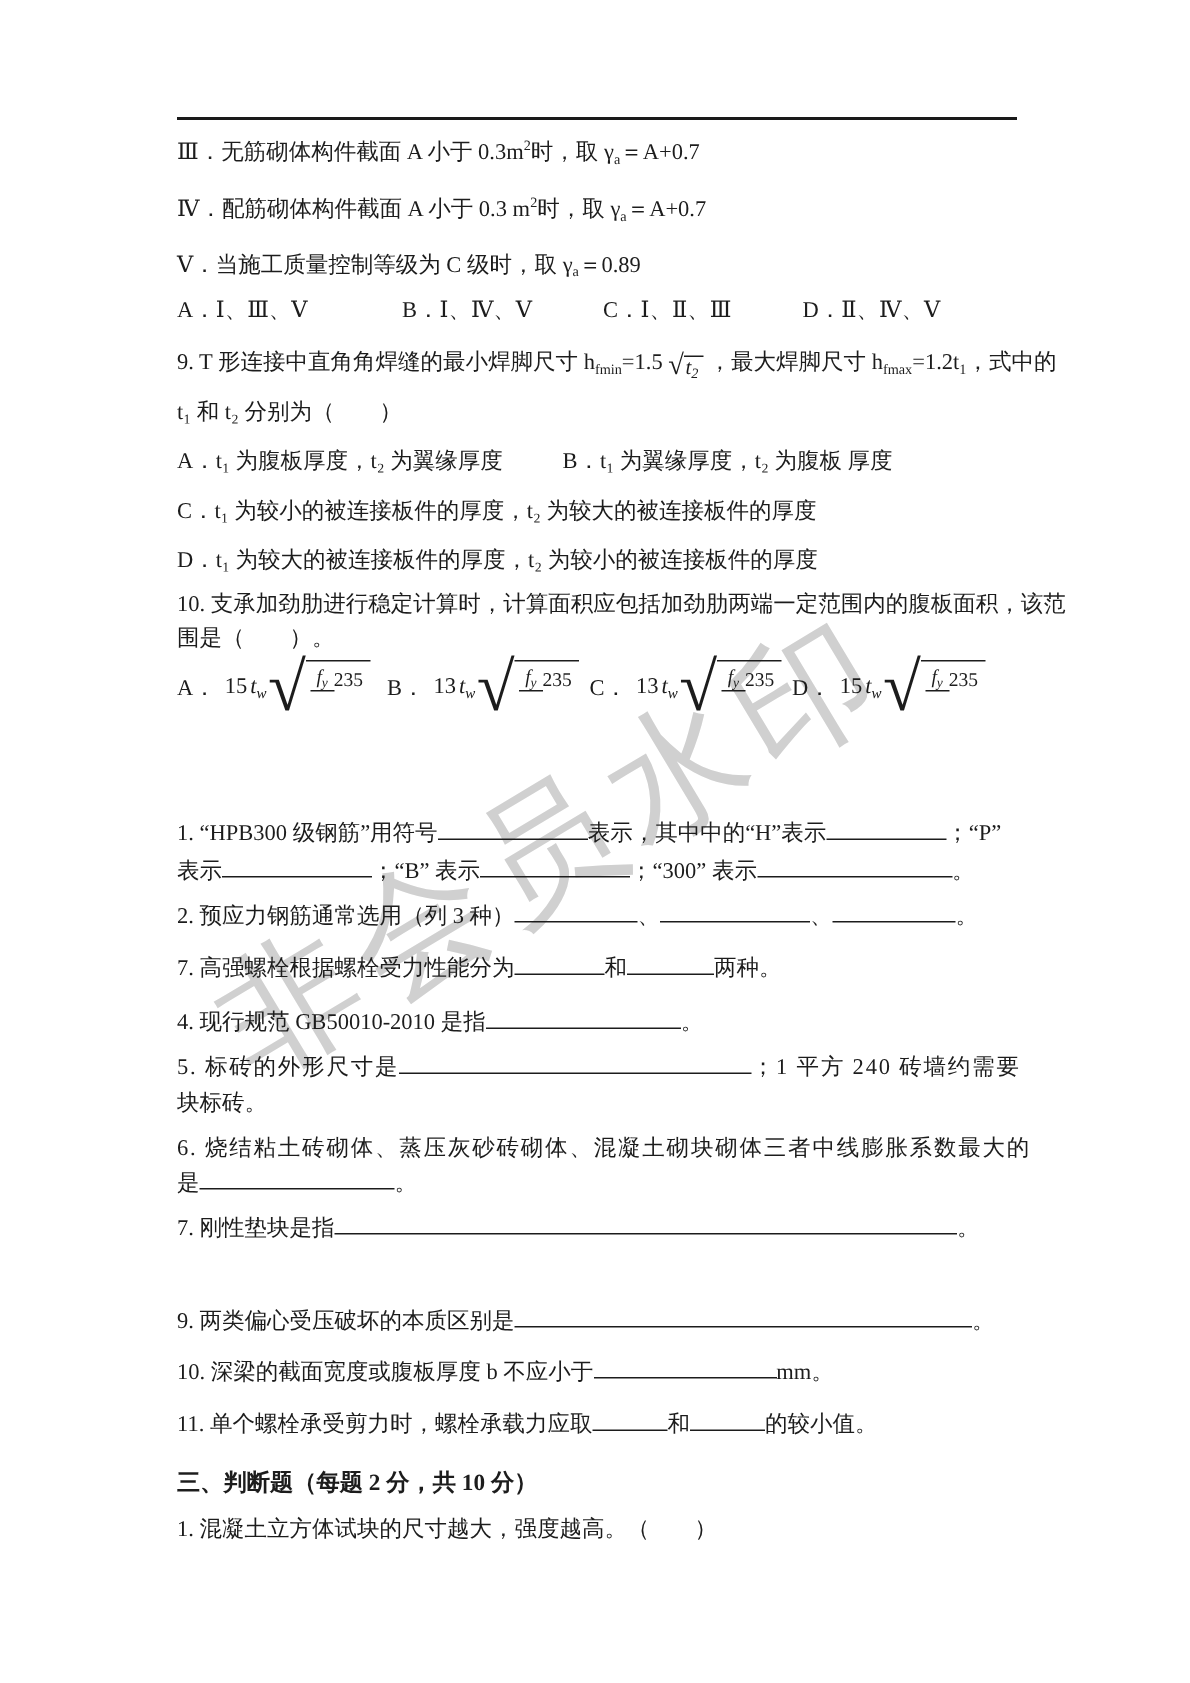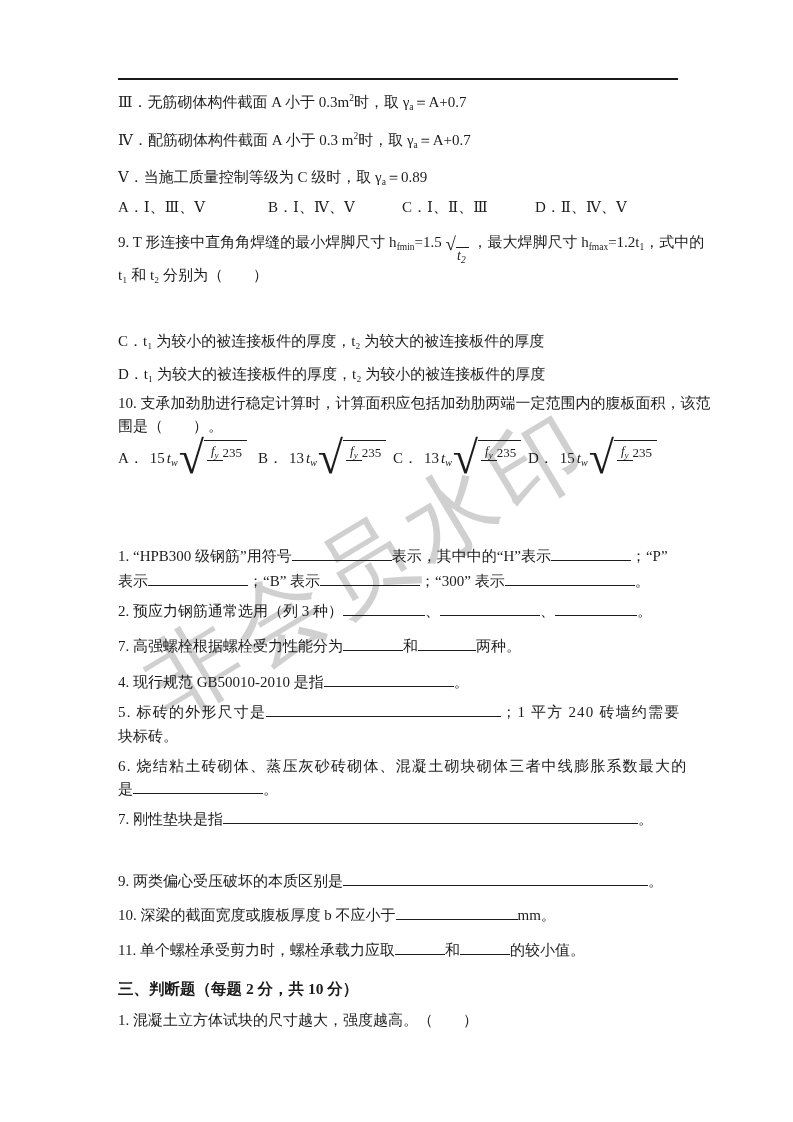--- a/index.html
+++ b/index.html
@@ -32,21 +32,21 @@
   sup{font-size:9.5px;line-height:0;vertical-align:6px;}
   sub{font-size:9.5px;line-height:0;vertical-align:-3px;}
   .ls1{letter-spacing:1.2px;}
   .bl{
     display:inline-block;height:13px;
     border-bottom:1px solid #1c1c1c;
   }
   
   .rads{display:inline-flex;align-items:flex-start;vertical-align:-3px;}
   .rads-sign{font-size:19px;line-height:17px;}
-  .rads-body{border-top:1px solid #1c1c1c;padding:0 3px 0 1px;margin-top:12px;font-size:14px;line-height:16px;}
+  .rads-body{border-top:1px solid #1c1c1c;padding:0 3px 0 1px;margin-top:2px;font-size:14px;line-height:16px;}
   .rads-body i, .rads-body sub{font-style:italic;}
   
   .fopt{position:absolute;display:inline-flex;align-items:center;height:52px;}
   .fopt .lab{margin-right:6px;}
   .fopt .coef{margin-right:2px;}
   .fopt .tv i{font-style:italic;}
   .fopt .tv sub{font-style:italic;font-size:10px;}
   .radf{display:inline-flex;align-items:flex-start;margin-left:1px;}
   .radf-sign{font-size:46px;line-height:42px;font-weight:400;}
   .radf-body{border-top:1.5px solid #1c1c1c;margin-top:3px;padding:3px 5px 0 3px;}
@@ -74,20 +74,24 @@
     <span class="opt" style="left:268px">B．Ⅰ、Ⅳ、Ⅴ</span>
     <span class="opt" style="left:402px">C．Ⅰ、Ⅱ、Ⅲ</span>
     <span class="opt" style="left:535px">D．Ⅱ、Ⅳ、Ⅴ</span>
   </div>
 
   <div class="line" style="top:232px"><span>9. T 形连接中直角角焊缝的最小焊脚尺寸 h</span><sub>fmin</sub><span>=1.5 </span><span class="rads">
         <span class="rads-sign">√</span>
         <span class="rads-body"><i>t</i><sub>2</sub></span>
       </span><span> ，最大焊脚尺寸 h</span><sub>fmax</sub><span>=1.2t</span><sub>1</sub><span>，式中的</span></div>
   <div class="line" style="top:265px">t₁ 和 t₂ 分别为（　　）</div>
+  <div class="row" style="top:298px">
+    <span class="opt" style="left:118px">A．t₁ 为腹板厚度，t₂ 为翼缘厚度</span>
+    <span class="opt" style="left:375px">B．t₁ 为翼缘厚度，t₂ 为腹板 厚度</span>
+  </div>
   <div class="line" style="top:331px">C．t₁ 为较小的被连接板件的厚度，t₂ 为较大的被连接板件的厚度</div>
   <div class="line" style="top:364px">D．t₁ 为较大的被连接板件的厚度，t₂ 为较小的被连接板件的厚度</div>
 
   <div class="line" style="top:393px">10. 支承加劲肋进行稳定计算时，计算面积应包括加劲肋两端一定范围内的腹板面积，该范</div>
   <div class="line" style="top:416px">围是（　　）。</div>
 
   <div class="row" style="top:432px;height:54px">
     <span class="fopt" style="left:118px">
       <span class="lab">A．</span>
       <span class="coef">15</span>

